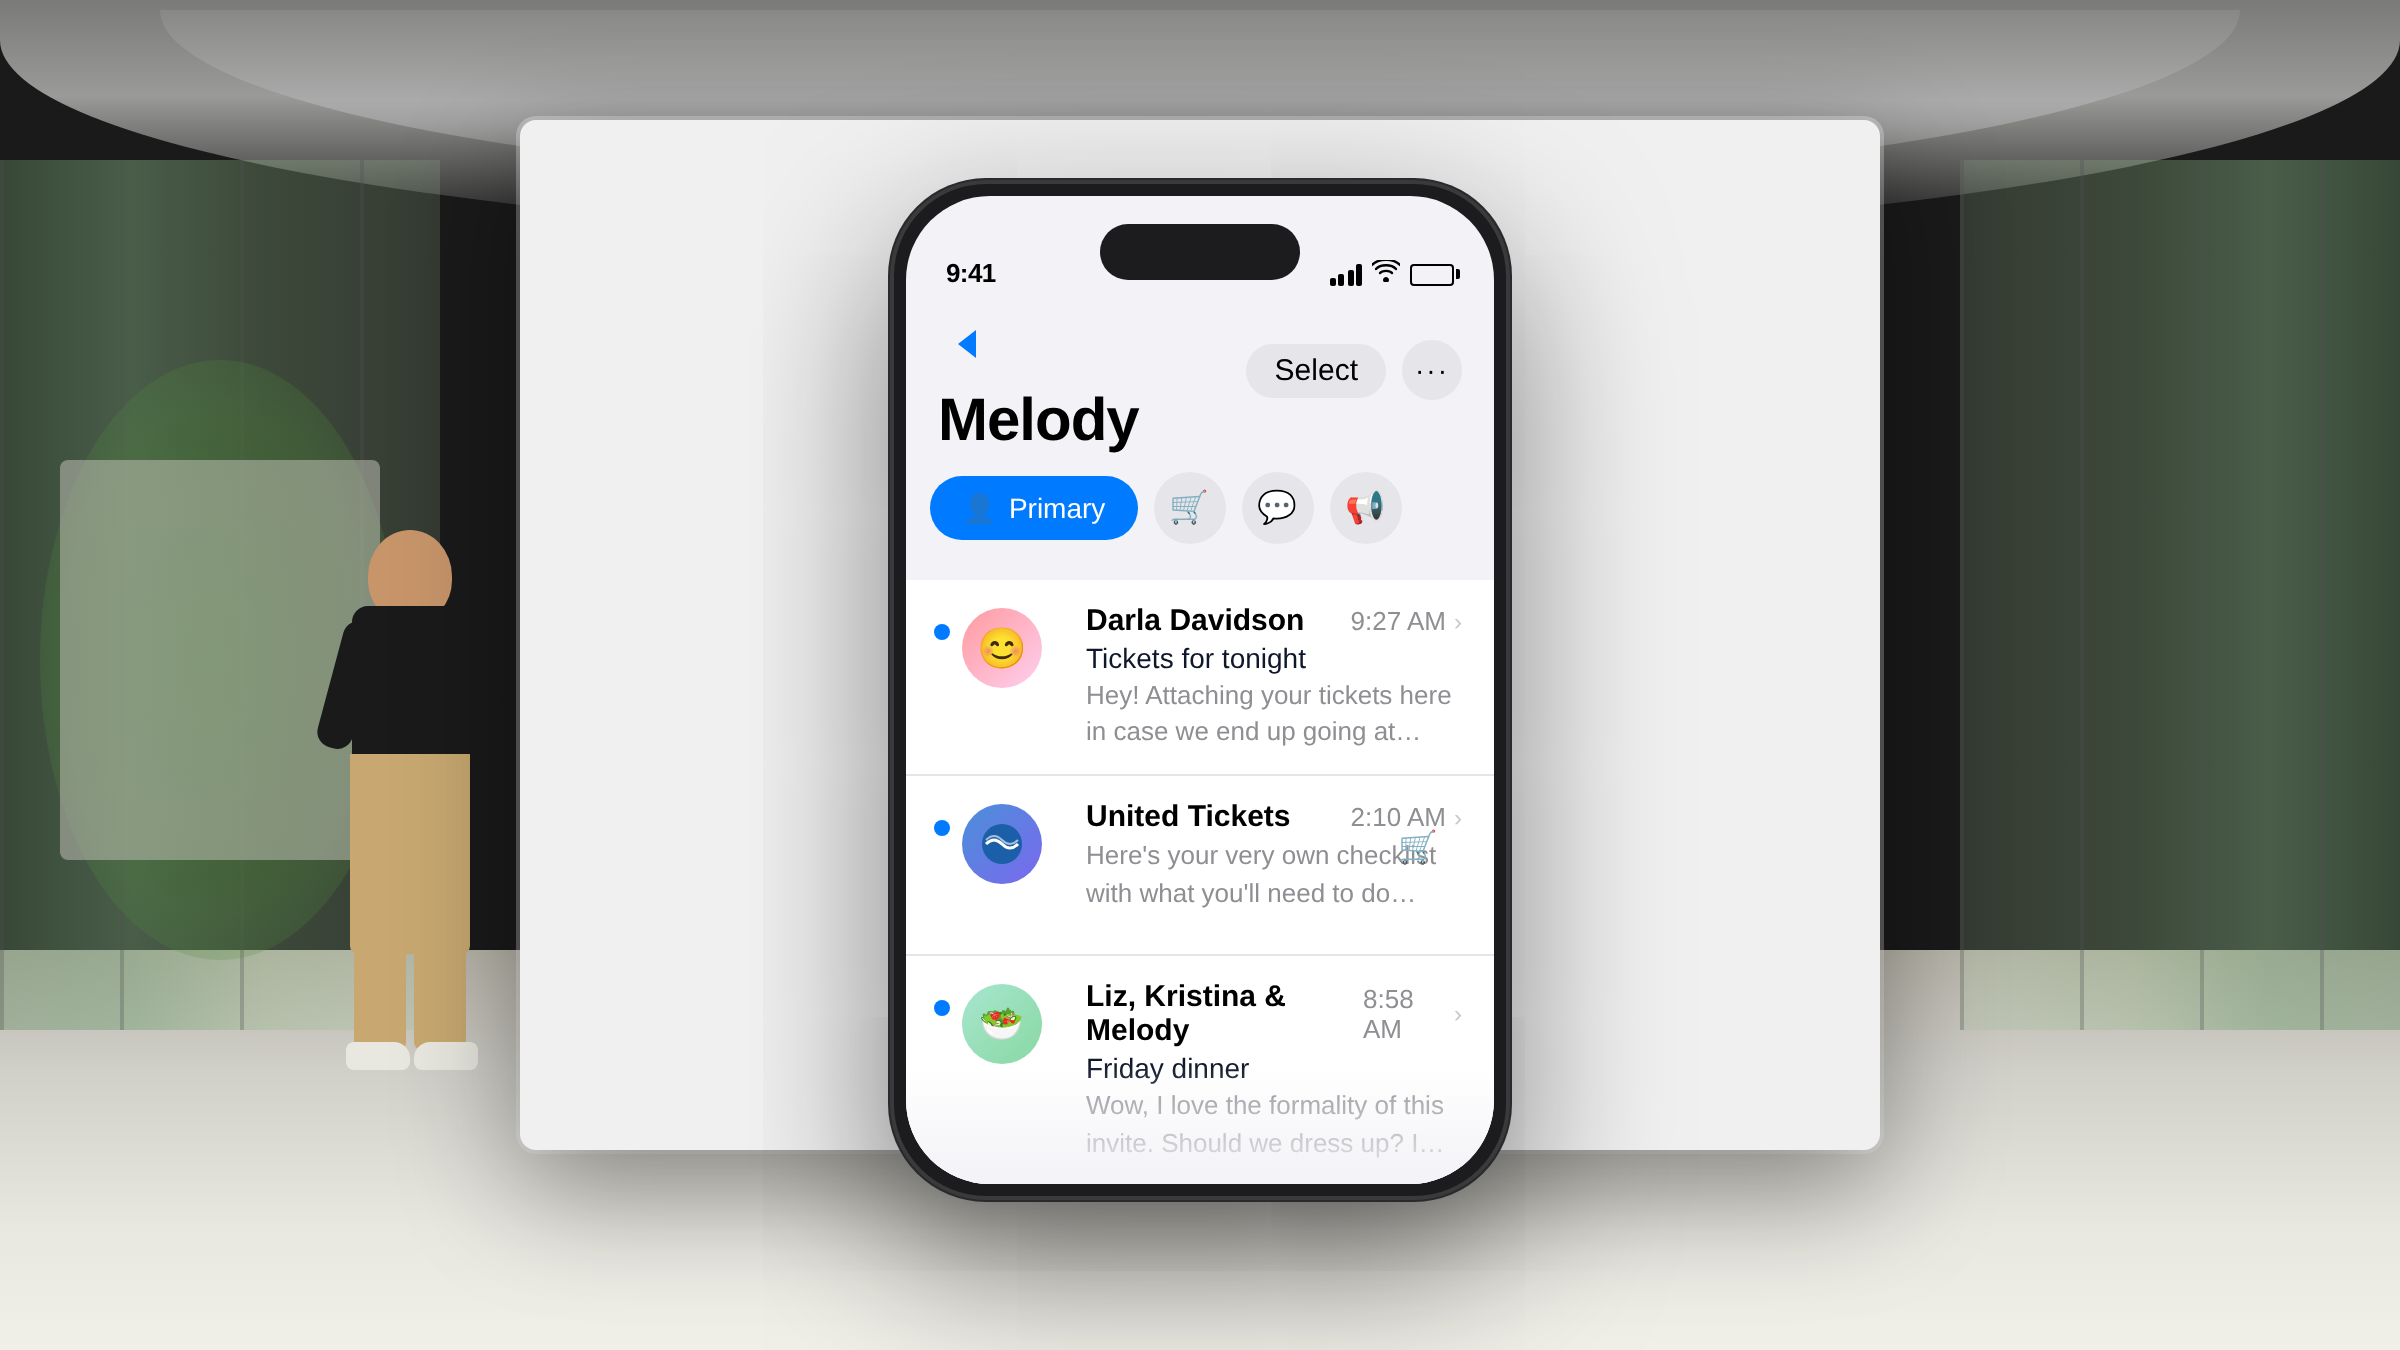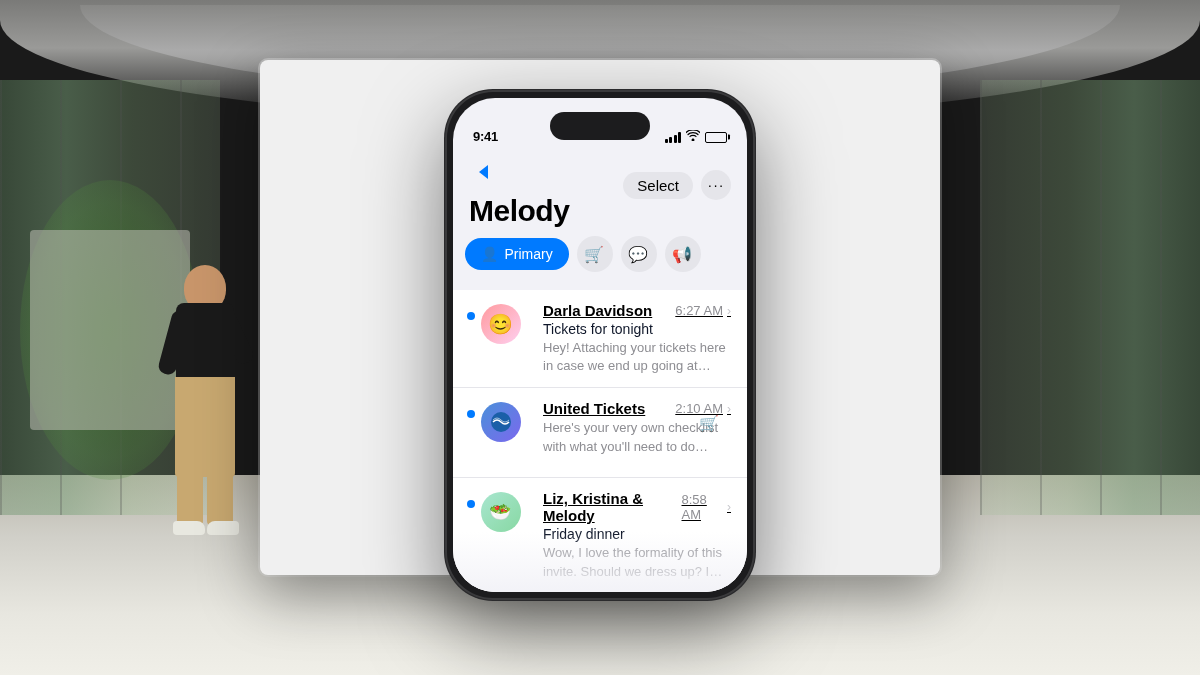--- a/index.html
+++ b/index.html
@@ -532,21 +532,20 @@
 
     .email-content {
       margin-left: 46px;
     }
 
     .email-header {
       display: flex;
       justify-content: space-between;
       align-items: center;
       margin-bottom: 2px;
-      text-decoration: underline;
     }
 
     .email-sender {
       font-size: 15px;
       font-weight: 600;
       color: #000;
     }
 
     .email-time {
       font-size: 13px;
@@ -693,21 +692,21 @@
 
         <div class="email-list">
 
           <div class="email-item">
             <div class="email-dot"></div>
             <div class="email-avatar avatar-darla">😊</div>
             <div class="email-content">
               <div class="email-header">
                 <span class="email-sender">Darla Davidson</span>
                 <span class="email-time">
-                  <span>6:27 AM</span>
+                  <span>9:27 AM</span>
                   <span class="email-chevron">›</span>
                 </span>
               </div>
               <div class="email-subject">Tickets for tonight</div>
               <div class="email-preview">Hey! Attaching your tickets here in case we end up going at different times. Can't wait!</div>
             </div>
           </div>
 
           <div class="email-item">
             <div class="email-dot"></div>

